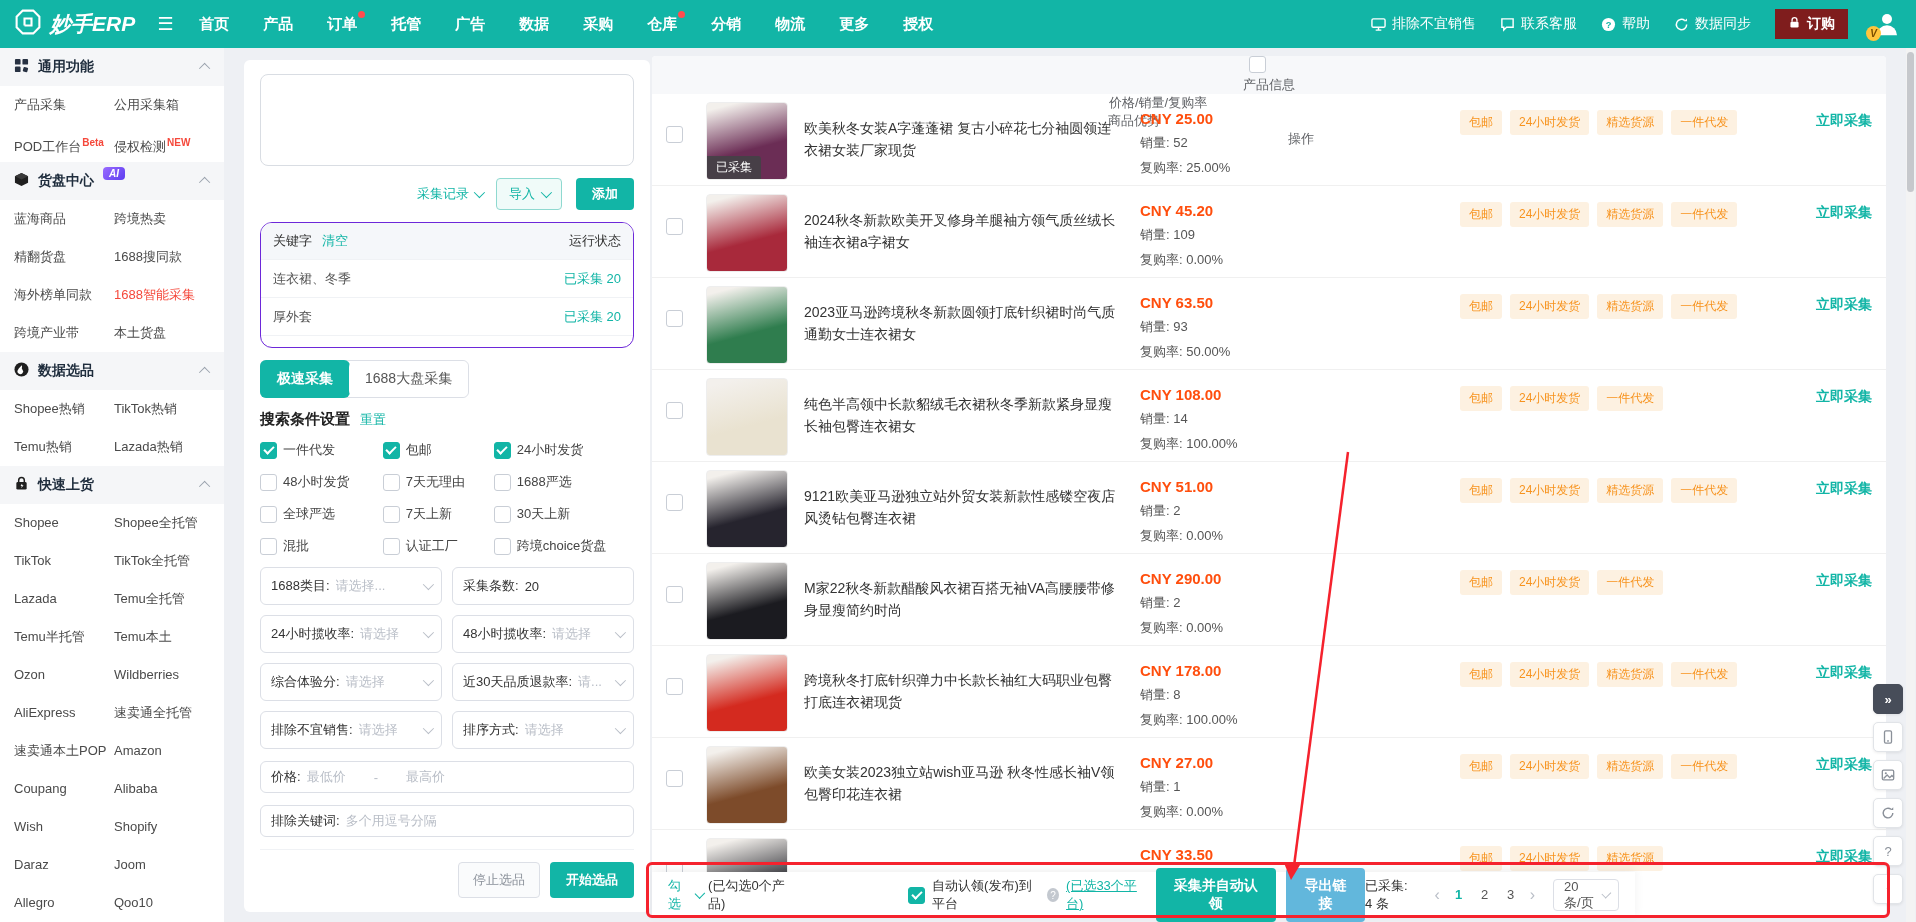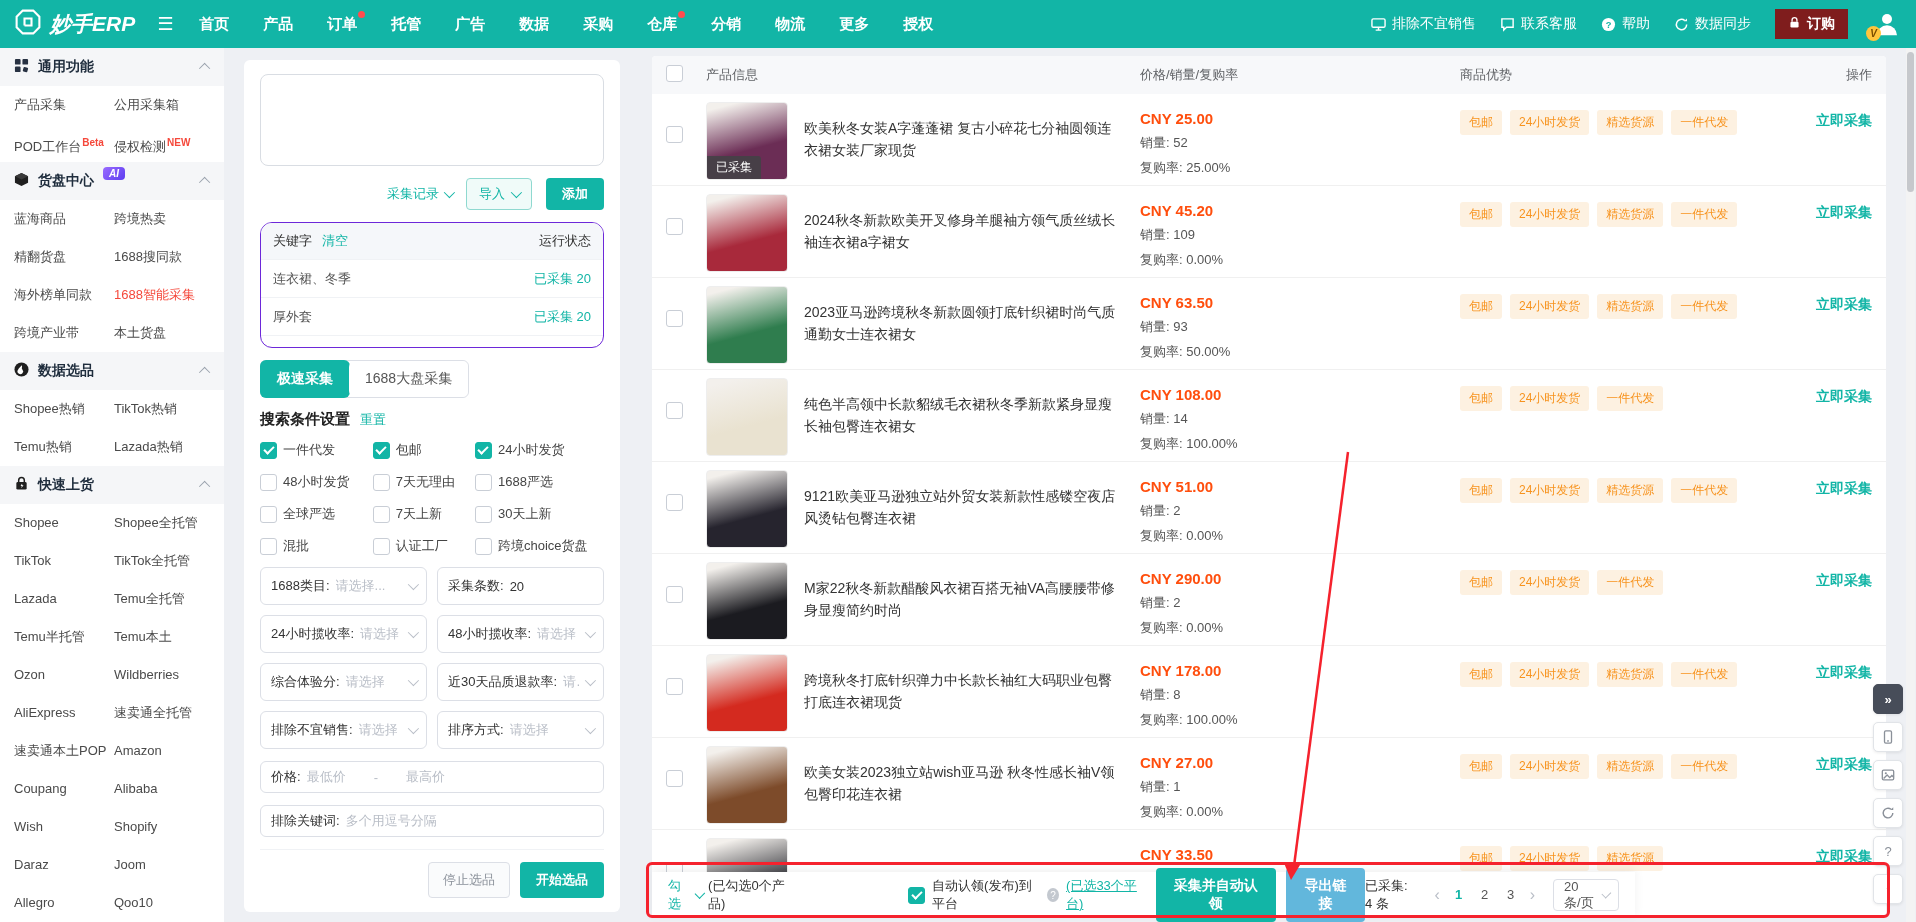--- a/index.html
+++ b/index.html
@@ -31,21 +31,21 @@
        display:inline-block;}
   .chv-down{transform:rotate(45deg) translateY(-2px);}
   .chv-up{transform:rotate(-135deg) translateY(-2px);}
   .sec-grid{display:grid;grid-template-columns:100px 1fr;padding:0 0 0 14px;}
   .sbi{height:38px;line-height:38px;font-size:13px;color:#4a4a4a;cursor:pointer;white-space:nowrap;}
   .sbi.active{color:#f5483b;}
   .mini{color:#f5483b;font-size:10px;font-weight:bold;vertical-align:super;margin-left:1px;}
   .ai{background:linear-gradient(135deg,#9a6bff,#5d3df0);color:#fff;font-size:10px;font-weight:bold;
       font-style:italic;padding:1px 6px;border-radius:4px;transform:translateY(-8px);}
   
-  .collector{position:absolute;left:244px;top:60px;width:376px;height:852px;background:#fff;border-radius:6px;
+  .collector{position:absolute;left:244px;top:60px;width:406px;height:852px;background:#fff;border-radius:6px;
              padding:14px 16px;box-sizing:border-box;display:flex;flex-direction:column;gap:12px;z-index:5;}
   .ta{height:104px;border:1px solid #d9dde3;border-radius:8px;background:#fff;resize:none;}
   .btnrow{display:flex;justify-content:flex-end;align-items:center;gap:14px;}
   .tlink{color:#12b5a6;cursor:pointer;}
   .lnkc{display:inline-flex;align-items:center;gap:5px;color:#12b5a6;cursor:pointer;font-size:13px;}
   .btn-outline{border:1px solid #8fd9d0;color:#12b5a6;background:#f0fbf9;padding:6px 12px;border-radius:4px;
                font-size:13px;display:inline-flex;align-items:center;gap:6px;cursor:pointer;}
   .btn-solid{background:#12b5a6;color:#fff;border:none;padding:7px 16px;border-radius:4px;font-size:13px;
              font-weight:bold;cursor:pointer;}
   .kwtable{border:1px solid #6d28d9;border-radius:12px;overflow:hidden;}
@@ -75,21 +75,21 @@
   .dash{color:#b9bec7;}
   .panel-foot{margin-top:auto;display:flex;justify-content:flex-end;gap:10px;padding-top:12px;
               border-top:1px solid #f0f2f5;}
   .btn-ghost{border:1px solid #dcdfe6;color:#8a9099;background:#fafbfc;padding:8px 14px;border-radius:4px;
              font-size:13px;cursor:pointer;}
   .btn-start{background:#12b5a6;color:#fff;border:none;padding:8px 16px;border-radius:4px;font-size:13px;
              font-weight:bold;cursor:pointer;}
   
   .table-panel{position:absolute;left:652px;top:56px;width:1234px;height:860px;background:#fff;border-radius:4px;
                overflow:hidden;z-index:4;}
-  .thead{display:flex;align-items:center;height:38px;background:#f7f8fa;color:#606266;padding:0 14px;box-sizing:border-box;}
+  .thead{display:flex;align-items:center;height:38px;background:#f7f8fa;color:#606266;padding:0 14px;box-sizing:border-box;flex-direction:column;}
   .c-cb{width:40px;flex:0 0 auto;}
   .c-info{flex:1 1 auto;}
   .c-price{width:320px;flex:0 0 auto;}
   .c-adv{width:322px;flex:0 0 auto;}
   .c-act{width:90px;flex:0 0 auto;text-align:right;}
   .trow{display:flex;align-items:flex-start;height:92px;box-sizing:border-box;padding:8px 14px;
         border-bottom:1px solid #f0f0f0;}
   .cb{width:15px;height:15px;border:1px solid #c9ced6;border-radius:3px;background:#fff;display:inline-block;
       margin-top:24px;cursor:pointer;}
   .rc{width:40px;flex:0 0 auto;}

